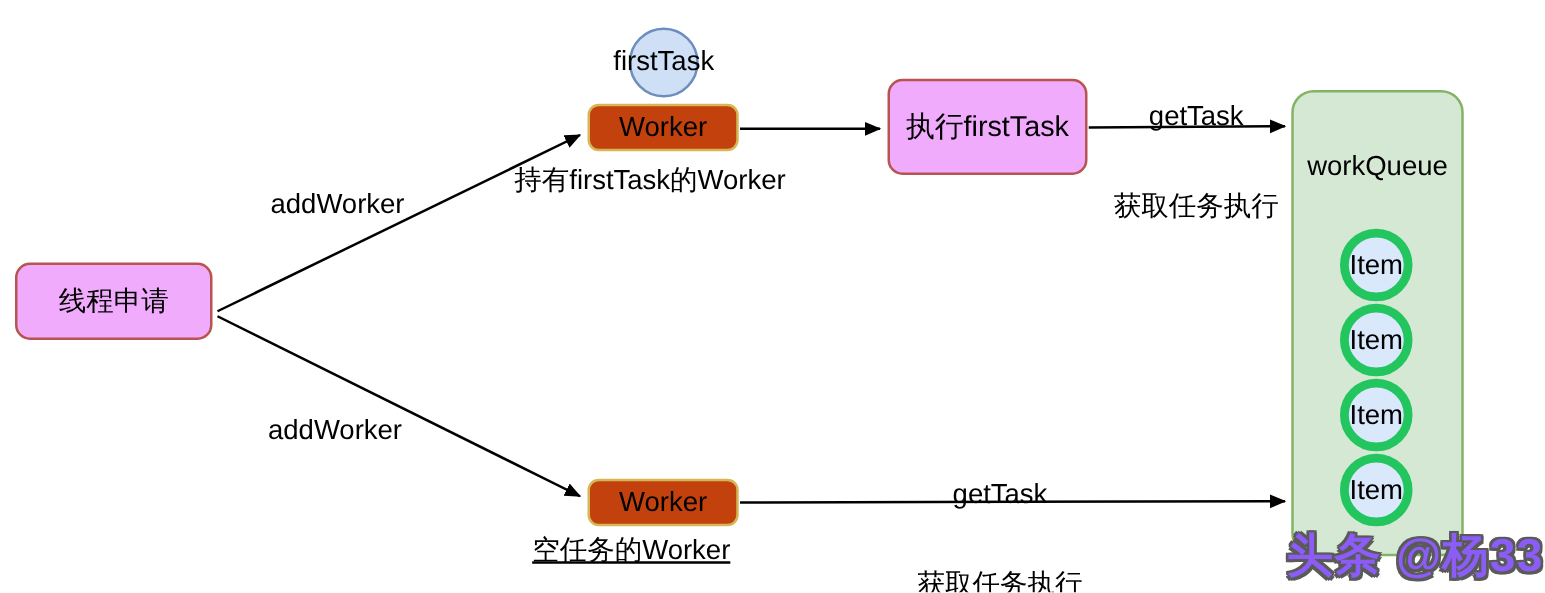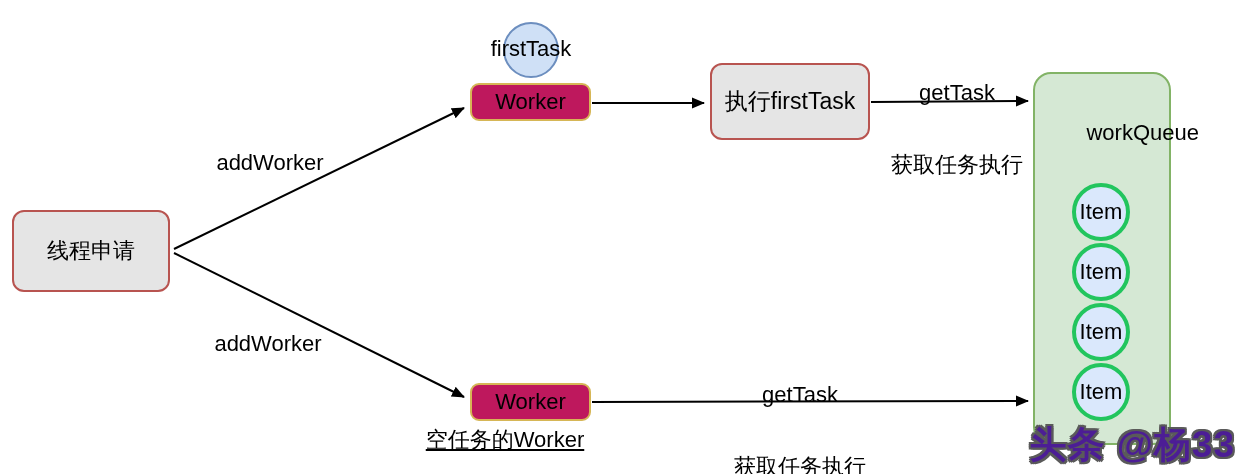--- a/index.html
+++ b/index.html
@@ -5,46 +5,46 @@
   html,body{margin:0;padding:0;background:#ffffff;}
   .canvas{
     position:relative;width:1236px;height:474px;background:#ffffff;overflow:hidden;
     font-family:"Liberation Sans","DejaVu Sans",sans-serif;color:#000;
   }
   .wires{position:absolute;left:0;top:0;width:1236px;height:474px;}
   .node{
     position:absolute;display:flex;align-items:center;justify-content:center;
     box-sizing:border-box;text-align:center;
   }
-  .pink{background:#e5e5e5;border:2px solid #b85450;border-radius:12px;}
-  .yellow{background:#be185d;border:2px solid #d6b656;border-radius:9px;}
-  .request{left:12px;top:210px;width:158px;height:82px;font-size:22px;}
+  .pink{background:#f0abfc;border:2px solid #b85450;border-radius:12px;}
+  .yellow{background:#c2410c;border:2px solid #d6b656;border-radius:9px;}
+  .request{left:12px;top:210px;width:158px;height:62px;font-size:22px;}
   .worker-top{left:470px;top:83px;width:121px;height:38px;font-size:22px;}
   .worker-bottom{left:470px;top:383px;width:121px;height:38px;font-size:22px;}
   .execute{left:710px;top:63px;width:160px;height:77px;font-size:23px;}
   .queue{
     position:absolute;left:1033px;top:72px;width:138px;height:373px;box-sizing:border-box;
     background:#d5e8d4;border:2px solid #82b366;border-radius:18px;
   }
-  .queue-title{position:absolute;left:1033px;top:120px;width:138px;text-align:right;font-size:22px;padding-left:28px;}
+  .queue-title{position:absolute;left:1033px;top:120px;width:138px;text-align:center;font-size:22px;}
   .circle{
     position:absolute;border-radius:50%;box-sizing:border-box;
     background:#dae8fc;border:2px solid #6c8ebf;
   }
   .first-task-circle{left:503px;top:22px;width:56px;height:56px;background:#cfe0f6;border-color:#6c8ebf;}
   .first-task-label{position:absolute;left:531px;top:36px;transform:translateX(-50%);font-size:22px;white-space:nowrap;}
   .item{
     position:absolute;left:1072px;width:58px;height:58px;border-radius:50%;
-    background:#dae8fc;border:4px solid #22c55e;box-sizing:border-box;
+    background:#dae8fc;border:7px solid #22c55e;box-sizing:border-box;
     display:flex;align-items:center;justify-content:center;font-size:22px;
   }
   .label{position:absolute;transform:translateX(-50%);font-size:22px;white-space:nowrap;text-align:center;}
   .label .ln{line-height:27px;margin-top:45px;}
   .watermark{
-    position:absolute;right:1px;bottom:4px;font-size:37px;font-weight:bold;color:#4c1d95;
+    position:absolute;right:1px;bottom:4px;font-size:37px;font-weight:bold;color:#8b5cf6;
     letter-spacing:1px;white-space:nowrap;
     text-shadow:-2px -2px 0 #5a5a5a,2px -2px 0 #5a5a5a,-2px 2px 0 #5a5a5a,2px 2px 0 #5a5a5a,
                 -2px 0 0 #5a5a5a,2px 0 0 #5a5a5a,0 -2px 0 #5a5a5a,0 2px 0 #5a5a5a;
   }
 </style>
 </head>
 <body>
 
 <div class="canvas">
 
@@ -64,20 +64,21 @@
   </svg>
 
   <div class="circle first-task-circle"></div>
 
   <div class="node pink request">线程申请</div>
 
   <div class="node yellow worker-top">Worker</div>
 
   <div class="first-task-label">firstTask</div>
 
+  <div class="label" style="left:520px;top:129px;">持有firstTask的Worker</div>
 
   <div class="node pink execute">执行firstTask</div>
 
   <div class="label" style="left:270px;top:150px;">addWorker</div>
 
   <div class="label" style="left:268px;top:331px;">addWorker</div>
 
   <div class="label" style="left:957px;top:34px;">
     <div class="ln">getTask</div>
     <div class="ln">获取任务执行</div>

